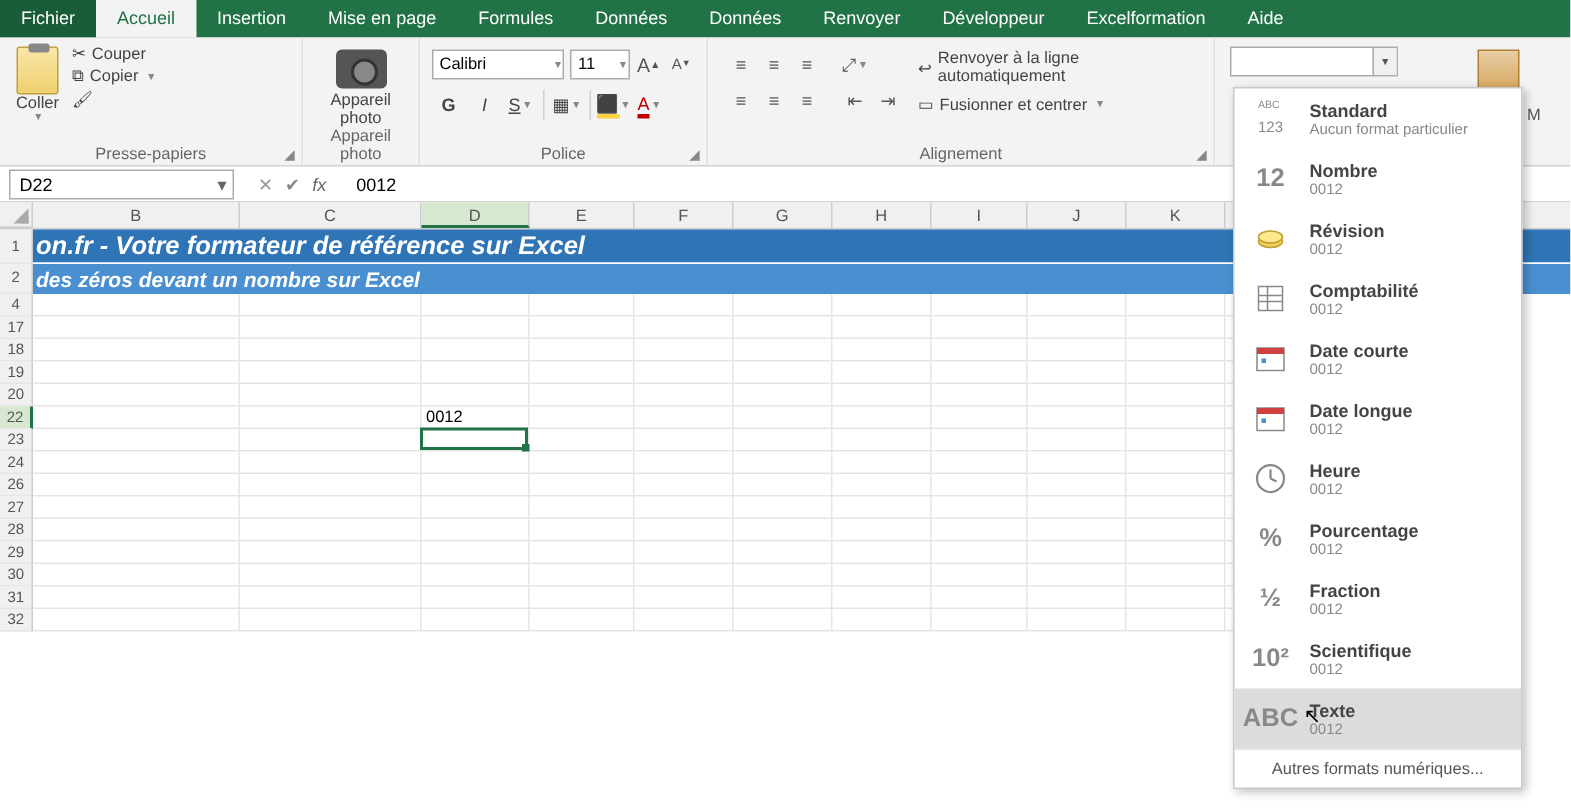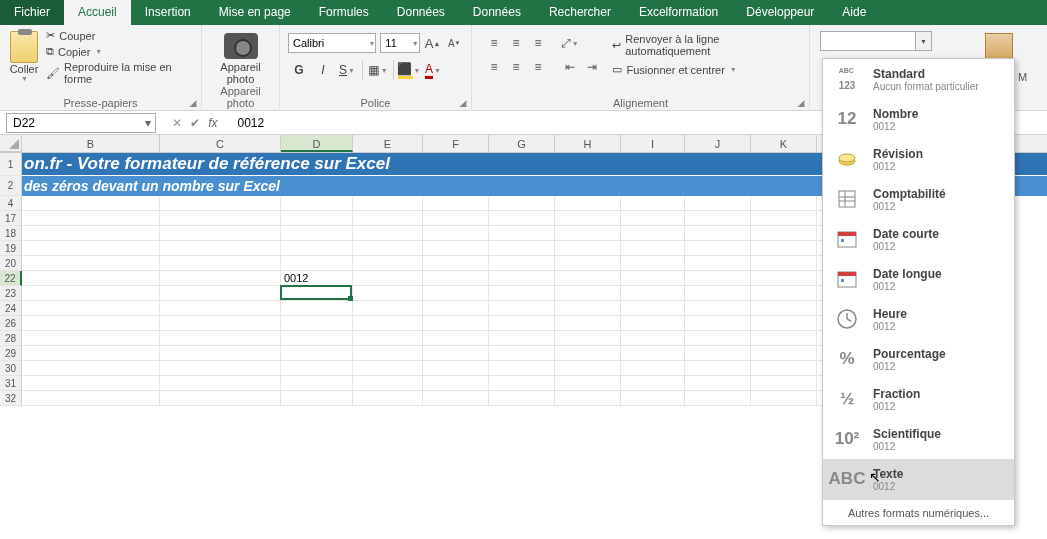--- a/index.html
+++ b/index.html
@@ -102,23 +102,23 @@
 <body>
 
 <div class="ribbon-tabs">
   <div class="tab file">Fichier</div>
   <div class="tab active">Accueil</div>
   <div class="tab">Insertion</div>
   <div class="tab">Mise en page</div>
   <div class="tab">Formules</div>
   <div class="tab">Données</div>
   <div class="tab">Données</div>
-  <div class="tab">Rechercher</div>
+  <div class="tab">Renvoyer</div>
+  <div class="tab">Développeur</div>
   <div class="tab">Excelformation</div>
-  <div class="tab">Développeur</div>
   <div class="tab">Aide</div>
 </div>
 
 <div class="ribbon">
 
   <div class="group" style="width:202px">
     <div class="group-body">
       <div class="paste-btn">
         <div class="paste-icon"></div>
         <span>Coller</span>
@@ -129,21 +129,20 @@
             <span class="scissors">✂</span>
             <span>Couper</span>
           </div>
         <div class="clip-item">
             <span>⧉</span>
             <span>Copier</span>
             <span class="dd">▼</span>
           </div>
         <div class="clip-item">
             <span>🖌</span>
-            <span>Reproduire la mise en forme</span>
           </div>
       </div>
     </div>
     <div class="group-title">Presse-papiers</div>
     <div class="corner-launcher">◢</div>
   </div>
 
   <div class="group" style="width:78px">
     <div class="group-body" style="justify-content:center">
       <div class="camera-btn">
@@ -399,20 +398,34 @@
         <div class="cell" style="width:70px"></div>
         <div class="cell" style="width:66px"></div>
         <div class="cell" style="width:66px"></div>
         <div class="cell" style="width:66px"></div>
         <div class="cell" style="width:64px"></div>
         <div class="cell" style="width:66px"></div>
         <div class="cell" style="width:66px"></div>
         <div class="cell" style="width:112px"></div>
       </div>
       <div class="row">
+        <div class="rh">27</div>
+        <div class="cell" style="width:138px"></div>
+        <div class="cell" style="width:121px"></div>
+        <div class="cell" style="width:72px"></div>
+        <div class="cell" style="width:70px"></div>
+        <div class="cell" style="width:66px"></div>
+        <div class="cell" style="width:66px"></div>
+        <div class="cell" style="width:66px"></div>
+        <div class="cell" style="width:64px"></div>
+        <div class="cell" style="width:66px"></div>
+        <div class="cell" style="width:66px"></div>
+        <div class="cell" style="width:112px"></div>
+      </div>
+      <div class="row">
         <div class="rh">28</div>
         <div class="cell" style="width:138px"></div>
         <div class="cell" style="width:121px"></div>
         <div class="cell" style="width:72px"></div>
         <div class="cell" style="width:70px"></div>
         <div class="cell" style="width:66px"></div>
         <div class="cell" style="width:66px"></div>
         <div class="cell" style="width:66px"></div>
         <div class="cell" style="width:64px"></div>
         <div class="cell" style="width:66px"></div>
@@ -475,21 +488,21 @@
         <div class="cell" style="width:66px"></div>
         <div class="cell" style="width:112px"></div>
       </div>
     </div>
   <div class="sel-cell" id="selrect" style="left: 280px; top: 150px; width: 72px; height: 15px;"></div>
 </div>
 
 <div class="fmt-panel" id="fmtpanel">
   <div class="fmt-item" style="position: relative;">
       <div class="fmt-icon">
-        <span style="font-size:10px;color:#888;font-weight:bold"><sup style="font-size:7px">ABC</sup><br>123</span>
+        <span style="font-size:10px;color:#888;font-weight:normal"><sup style="font-size:7px">ABC</sup><br>123</span>
       </div>
       <div class="fmt-text">
         <div class="fmt-title">Standard</div>
         <div class="fmt-sub">Aucun format particulier</div>
       </div>
     </div>
     <div class="fmt-item" style="position: relative;">
       <div class="fmt-icon">
         <span style="font-size:17px;color:#888;font-weight:bold">12</span>
       </div>

